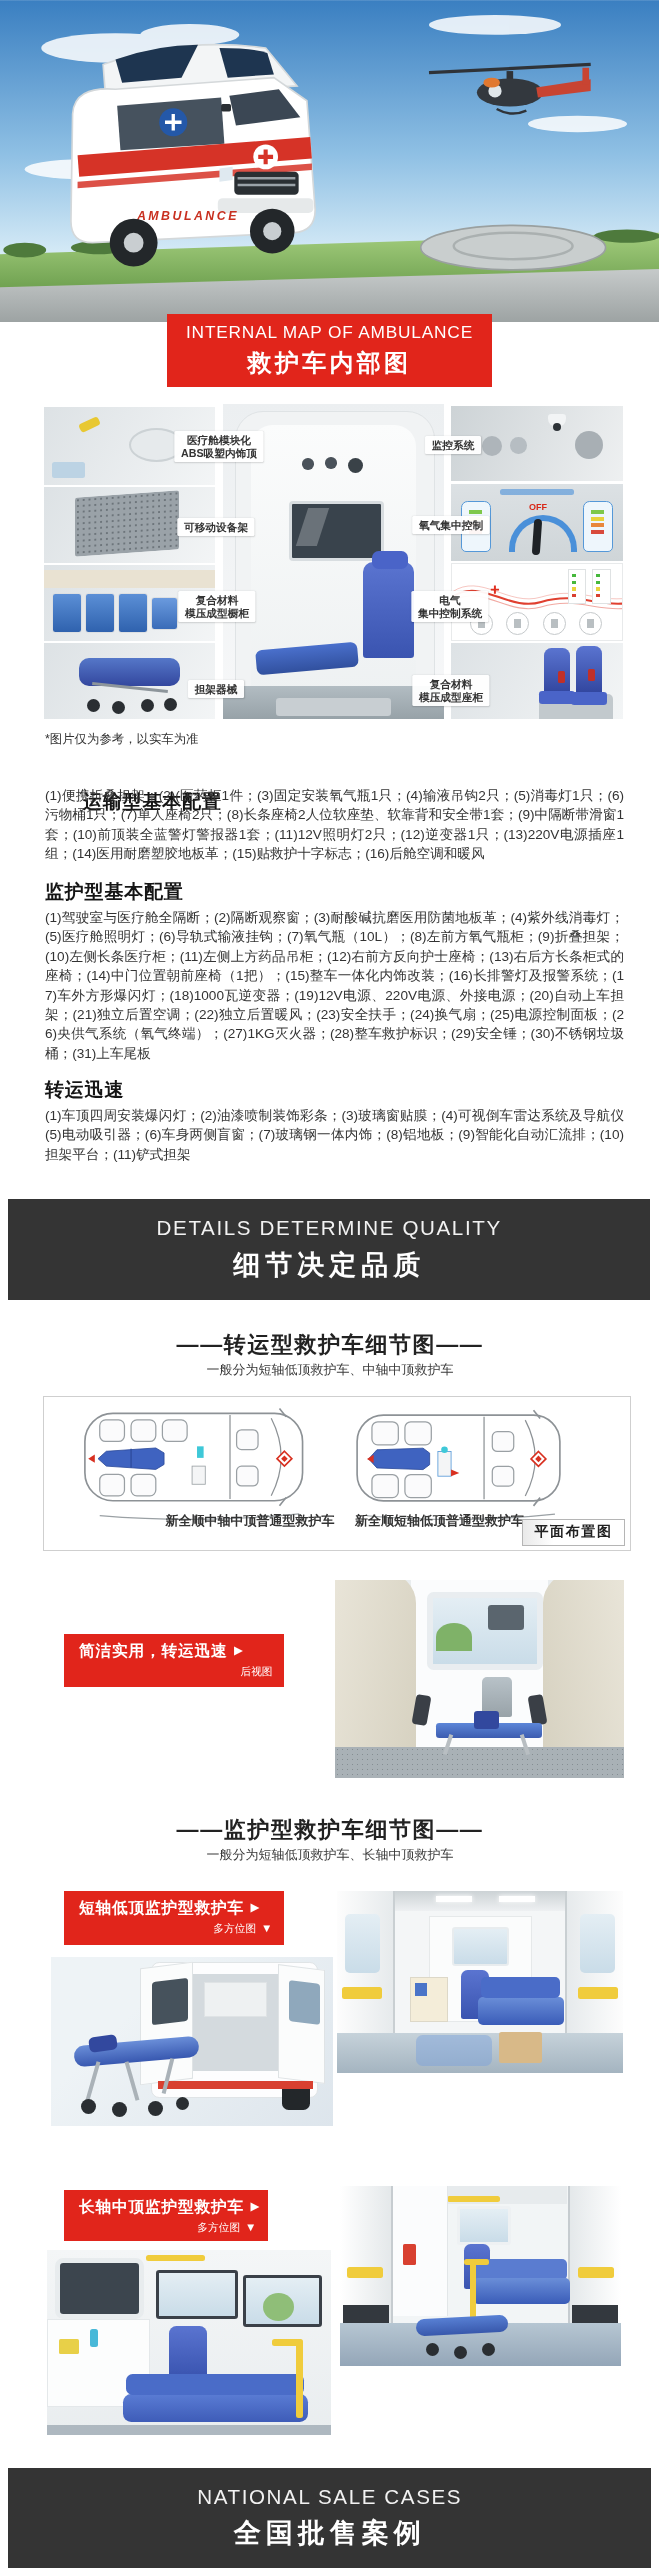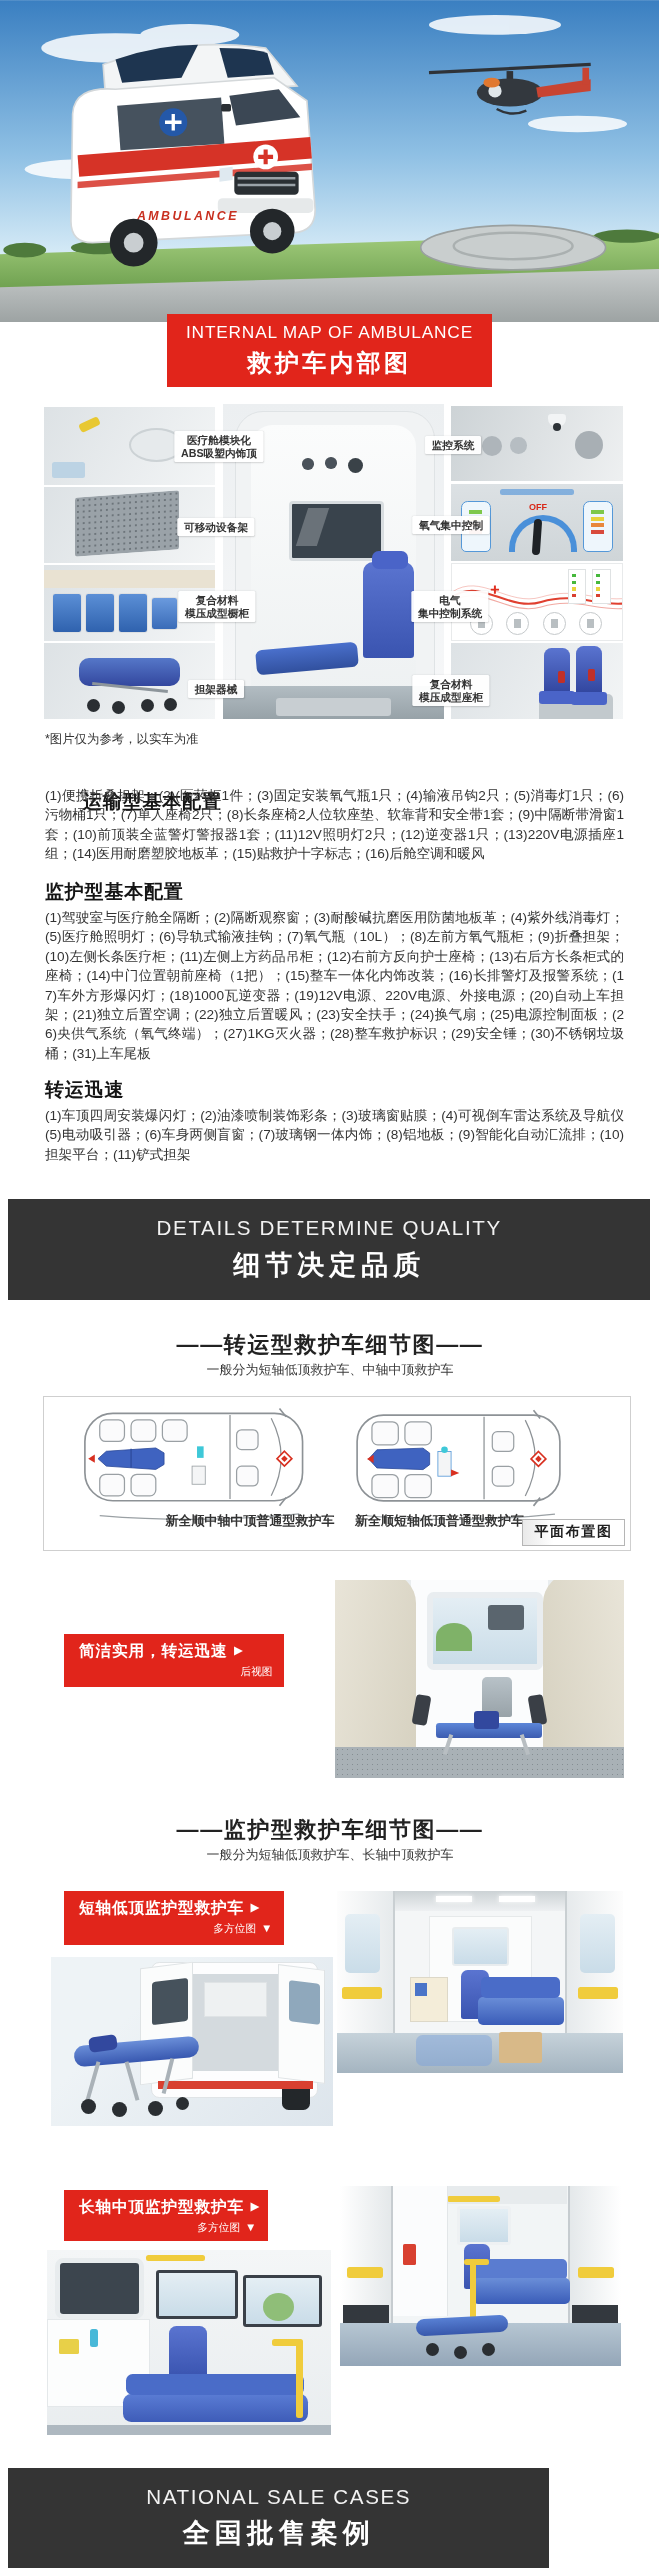--- a/index.html
+++ b/index.html
@@ -485,19 +485,19 @@
     <div class="shape win" style="left:196px;top:25px;width:73px;height:46px;border:3.3px solid #3a4048;border-radius:3.3px;"></div>
     <div class="shape" style="left:216px;top:43px;width:31px;height:28px;background:#8fbe78;border-radius:50%;"></div>
     <div class="shape" style="left:122px;top:76px;width:38px;height:51px;background:linear-gradient(#5a74d0,#3a54b0);border-radius:7.4px 7.4px 2.5px 2.5px;"></div>
     <div class="shape" style="left:76px;bottom:13px;width:185px;height:28px;background:linear-gradient(#5a7cd4,#3e5cb8);border-radius:8.2px;"></div>
     <div class="shape" style="left:79px;bottom:40px;width:178px;height:21.4px;background:#4a6cc8;border-radius:6.6px;"></div>
     <div class="shape ybar" style="right:28px;top:92px;width:6.6px;height:76px;"></div>
     <div class="shape ybar" style="right:28px;top:89px;width:31px;height:6.6px;"></div>
     <div class="shape" style="left:0;bottom:0;width:284px;height:10px;background:#aeb8c0;"></div>
   </div>
 
-  <div class="abs dark-banner" style="top:2468px;height:100px;width:541px;">
+  <div class="abs dark-banner" style="top:2468px;height:100px;width:643px;">
     <div class="en">NATIONAL SALE CASES</div>
     <div class="zh">全国批售案例</div>
   </div>
 
 </div>
 
 
 </body></html>

